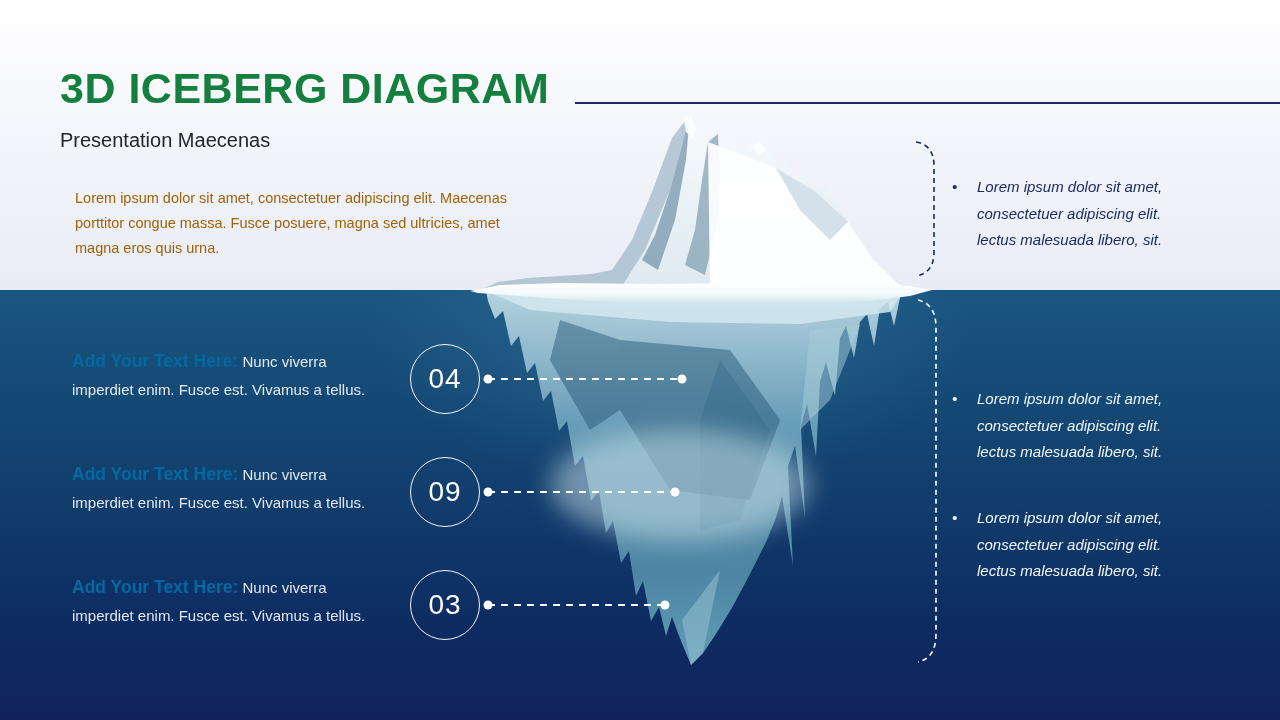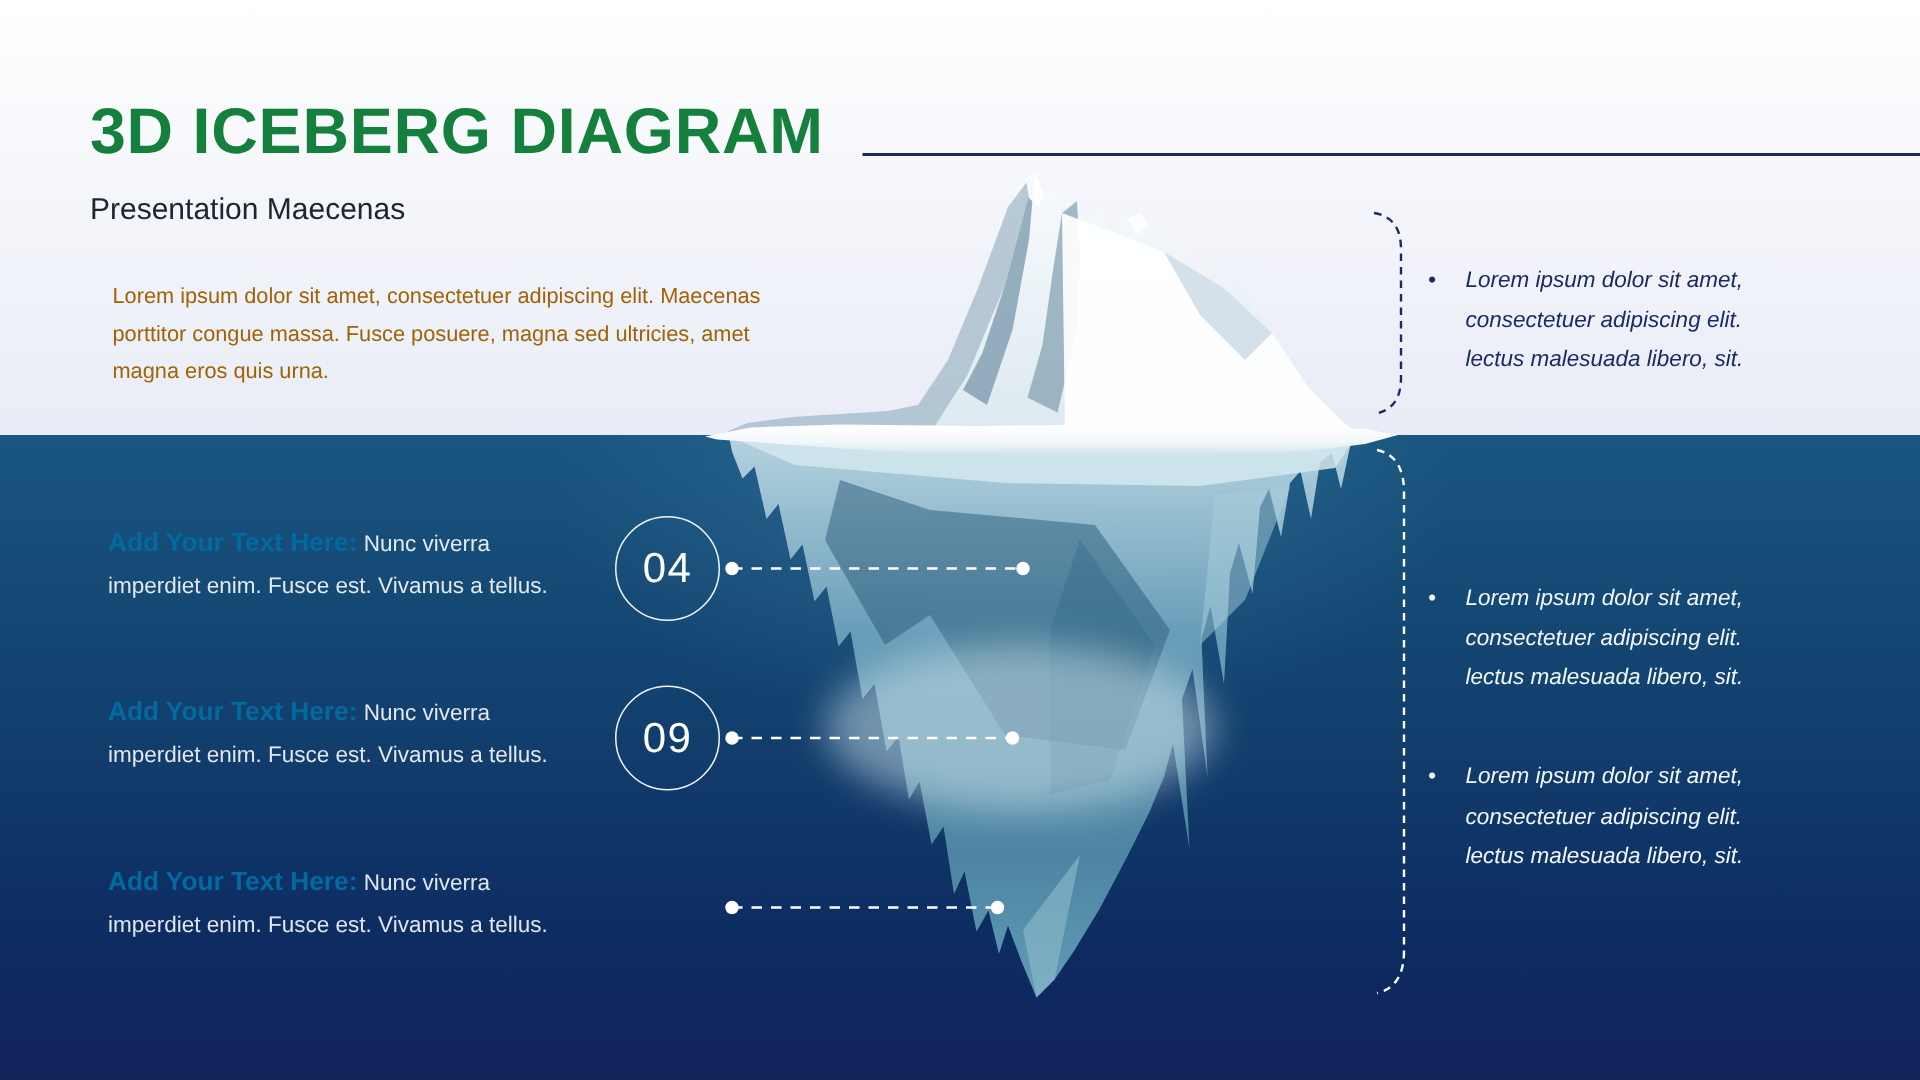--- a/index.html
+++ b/index.html
@@ -116,20 +116,21 @@
   <div class="left-item item-1">
     <div class="li-text"><b>Add Your Text Here:</b> <span>Nunc viverra imperdiet enim. Fusce est. Vivamus a tellus.</span></div>
     <div class="num-circle">04</div>
   </div>
   <div class="left-item item-2">
     <div class="li-text"><b>Add Your Text Here:</b> <span>Nunc viverra imperdiet enim. Fusce est. Vivamus a tellus.</span></div>
     <div class="num-circle">09</div>
   </div>
   <div class="left-item item-3">
     <div class="li-text"><b>Add Your Text Here:</b> <span>Nunc viverra imperdiet enim. Fusce est. Vivamus a tellus.</span></div>
+    <div class="num-circle">03</div>
   </div>
 
   <svg class="leader leader-1" viewBox="0 0 208 14">
     <line x1="7" y1="7" x2="201" y2="7" stroke="#ffffff" stroke-width="1.8" stroke-dasharray="7 6"></line>
     <circle cx="7" cy="7" r="4.5" fill="#ffffff"></circle>
     <circle cx="201" cy="7" r="4.5" fill="#ffffff"></circle>
   </svg>
   <svg class="leader leader-2" viewBox="0 0 201 14">
     <line x1="7" y1="7" x2="194" y2="7" stroke="#ffffff" stroke-width="1.8" stroke-dasharray="7 6"></line>
     <circle cx="7" cy="7" r="4.5" fill="#ffffff"></circle>

